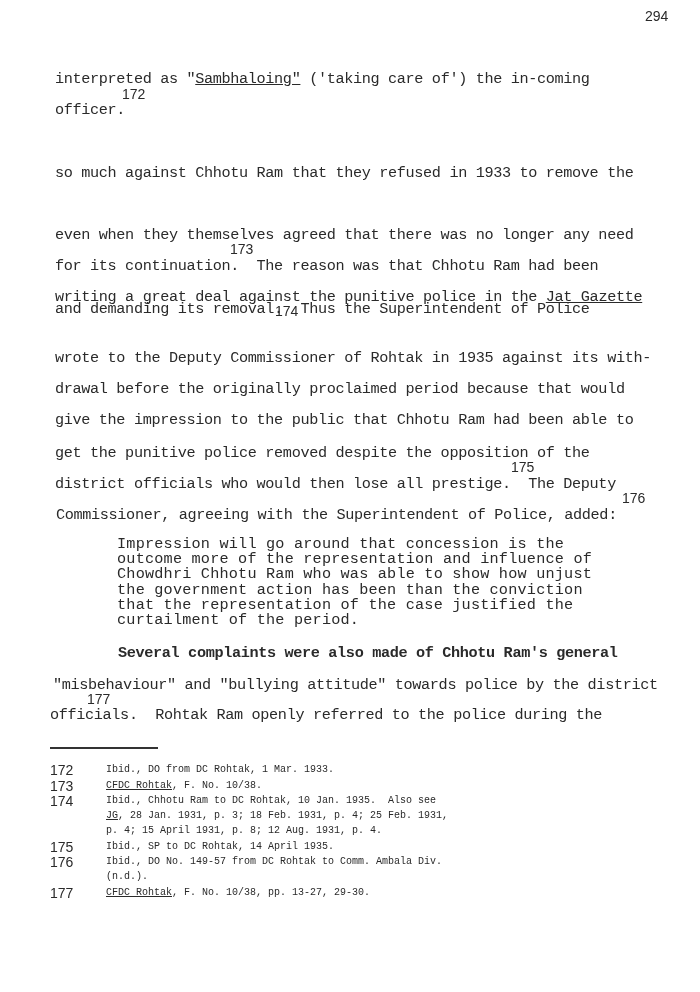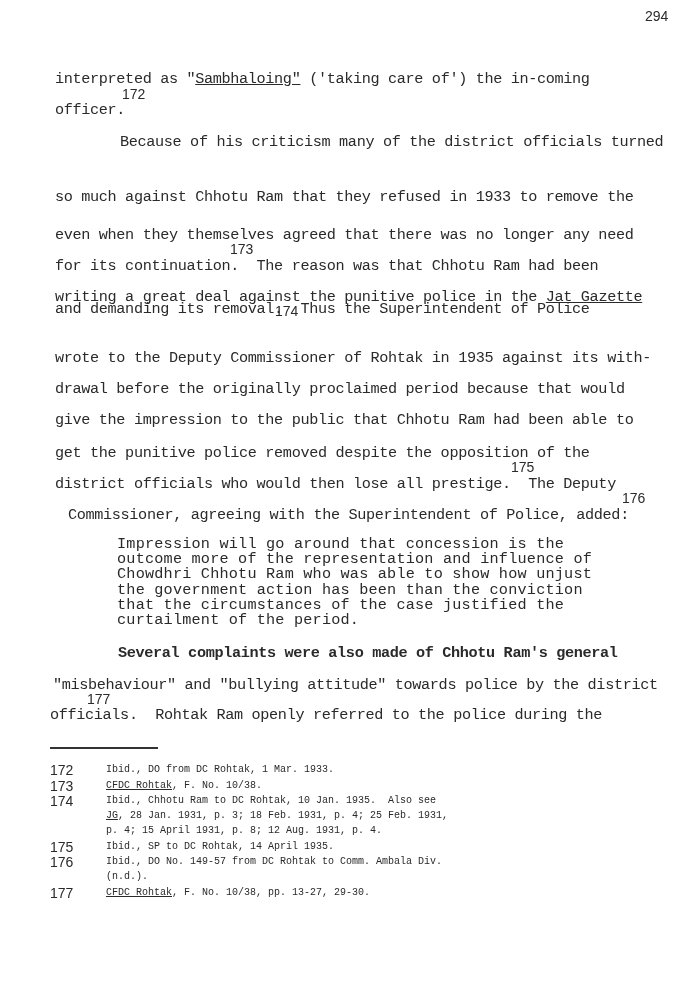--- a/index.html
+++ b/index.html
@@ -71,43 +71,42 @@
 <body>
 
 <div class="page">
 
   <div class="pagenum" style="left:645px; top:8px;">294</div>
 
   <div class="line" style="left:55px; top:71px;"><span>interpreted as "</span><span class="u">Sambhaloing"</span><span> ('taking care of') the in-coming</span></div>
   <div class="sup" style="left:122px; top:87px;">172</div>
   <div class="line" style="left:55px; top:102px;">officer.</div>
 
-  <div class="line" style="left:120px; top:134px;">Because of his criticism many of the district officials turned</div>
-  <div class="line" style="left:55px; top:165px;margin-top:24px;">so much against Chhotu Ram that they refused in 1933 to remove the</div>
+  <div class="line" style="left:55px; top:165px;">so much against Chhotu Ram that they refused in 1933 to remove the</div>
   <div class="line" style="left:55px; top:227px;">even when they themselves agreed that there was no longer any need</div>
   <div class="sup" style="left:230px; top:242px;">173</div>
   <div class="line" style="left:55px; top:258px;">for its continuation.  The reason was that Chhotu Ram had been</div>
   <div class="line" style="left:55px; top:289px;"><span>writing a great deal against the punitive police in the </span><span class="u">Jat Gazette</span></div>
   <div class="sup" style="left:275px; top:304px;">174</div>
   <div class="line" style="left:55px; top:301px;">and demanding its removal.  Thus the Superintendent of Police</div>
   <div class="line" style="left:55px; top:350px;">wrote to the Deputy Commissioner of Rohtak in 1935 against its with-</div>
   <div class="line" style="left:55px; top:381px;">drawal before the originally proclaimed period because that would</div>
   <div class="line" style="left:55px; top:412px;">give the impression to the public that Chhotu Ram had been able to</div>
   <div class="line" style="left:55px; top:445px;">get the punitive police removed despite the opposition of the</div>
   <div class="sup" style="left:511px; top:460px;">175</div>
   <div class="line" style="left:55px; top:476px;">district officials who would then lose all prestige.  The Deputy</div>
   <div class="sup" style="left:622px; top:491px;">176</div>
-  <div class="line" style="left:68px; top:507px;">Commissioner, agreeing with the Superintendent of Police, added:</div>
+  <div class="line" style="left:56px; top:507px;">Commissioner, agreeing with the Superintendent of Police, added:</div>
 
   <div>
     <div class="quote" style="left:117px; top:537px;">Impression will go around that concession is the</div>
     <div class="quote" style="left:117px; top:552px;">outcome more of the representation and influence of</div>
     <div class="quote" style="left:117px; top:567px;">Chowdhri Chhotu Ram who was able to show how unjust</div>
     <div class="quote" style="left:117px; top:583px;">the government action has been than the conviction</div>
-    <div class="quote" style="left:117px; top:598px;">that the circumstances of the case justified the</div>
+    <div class="quote" style="left:117px; top:598px;">that the representation of the case justified the</div>
     <div class="quote" style="left:117px; top:613px;">curtailment of the period.</div>
   </div>
 
   <div class="line" style="left:118px; top:645px;font-weight:bold;">Several complaints were also made of Chhotu Ram's general</div>
   <div class="line" style="left:53px; top:677px;">"misbehaviour" and "bullying attitude" towards police by the district</div>
   <div class="sup" style="left:87px; top:692px;">177</div>
   <div class="line" style="left:50px; top:707px;">officials.  Rohtak Ram openly referred to the police during the</div>
 
   <div class="rule"></div>
 

